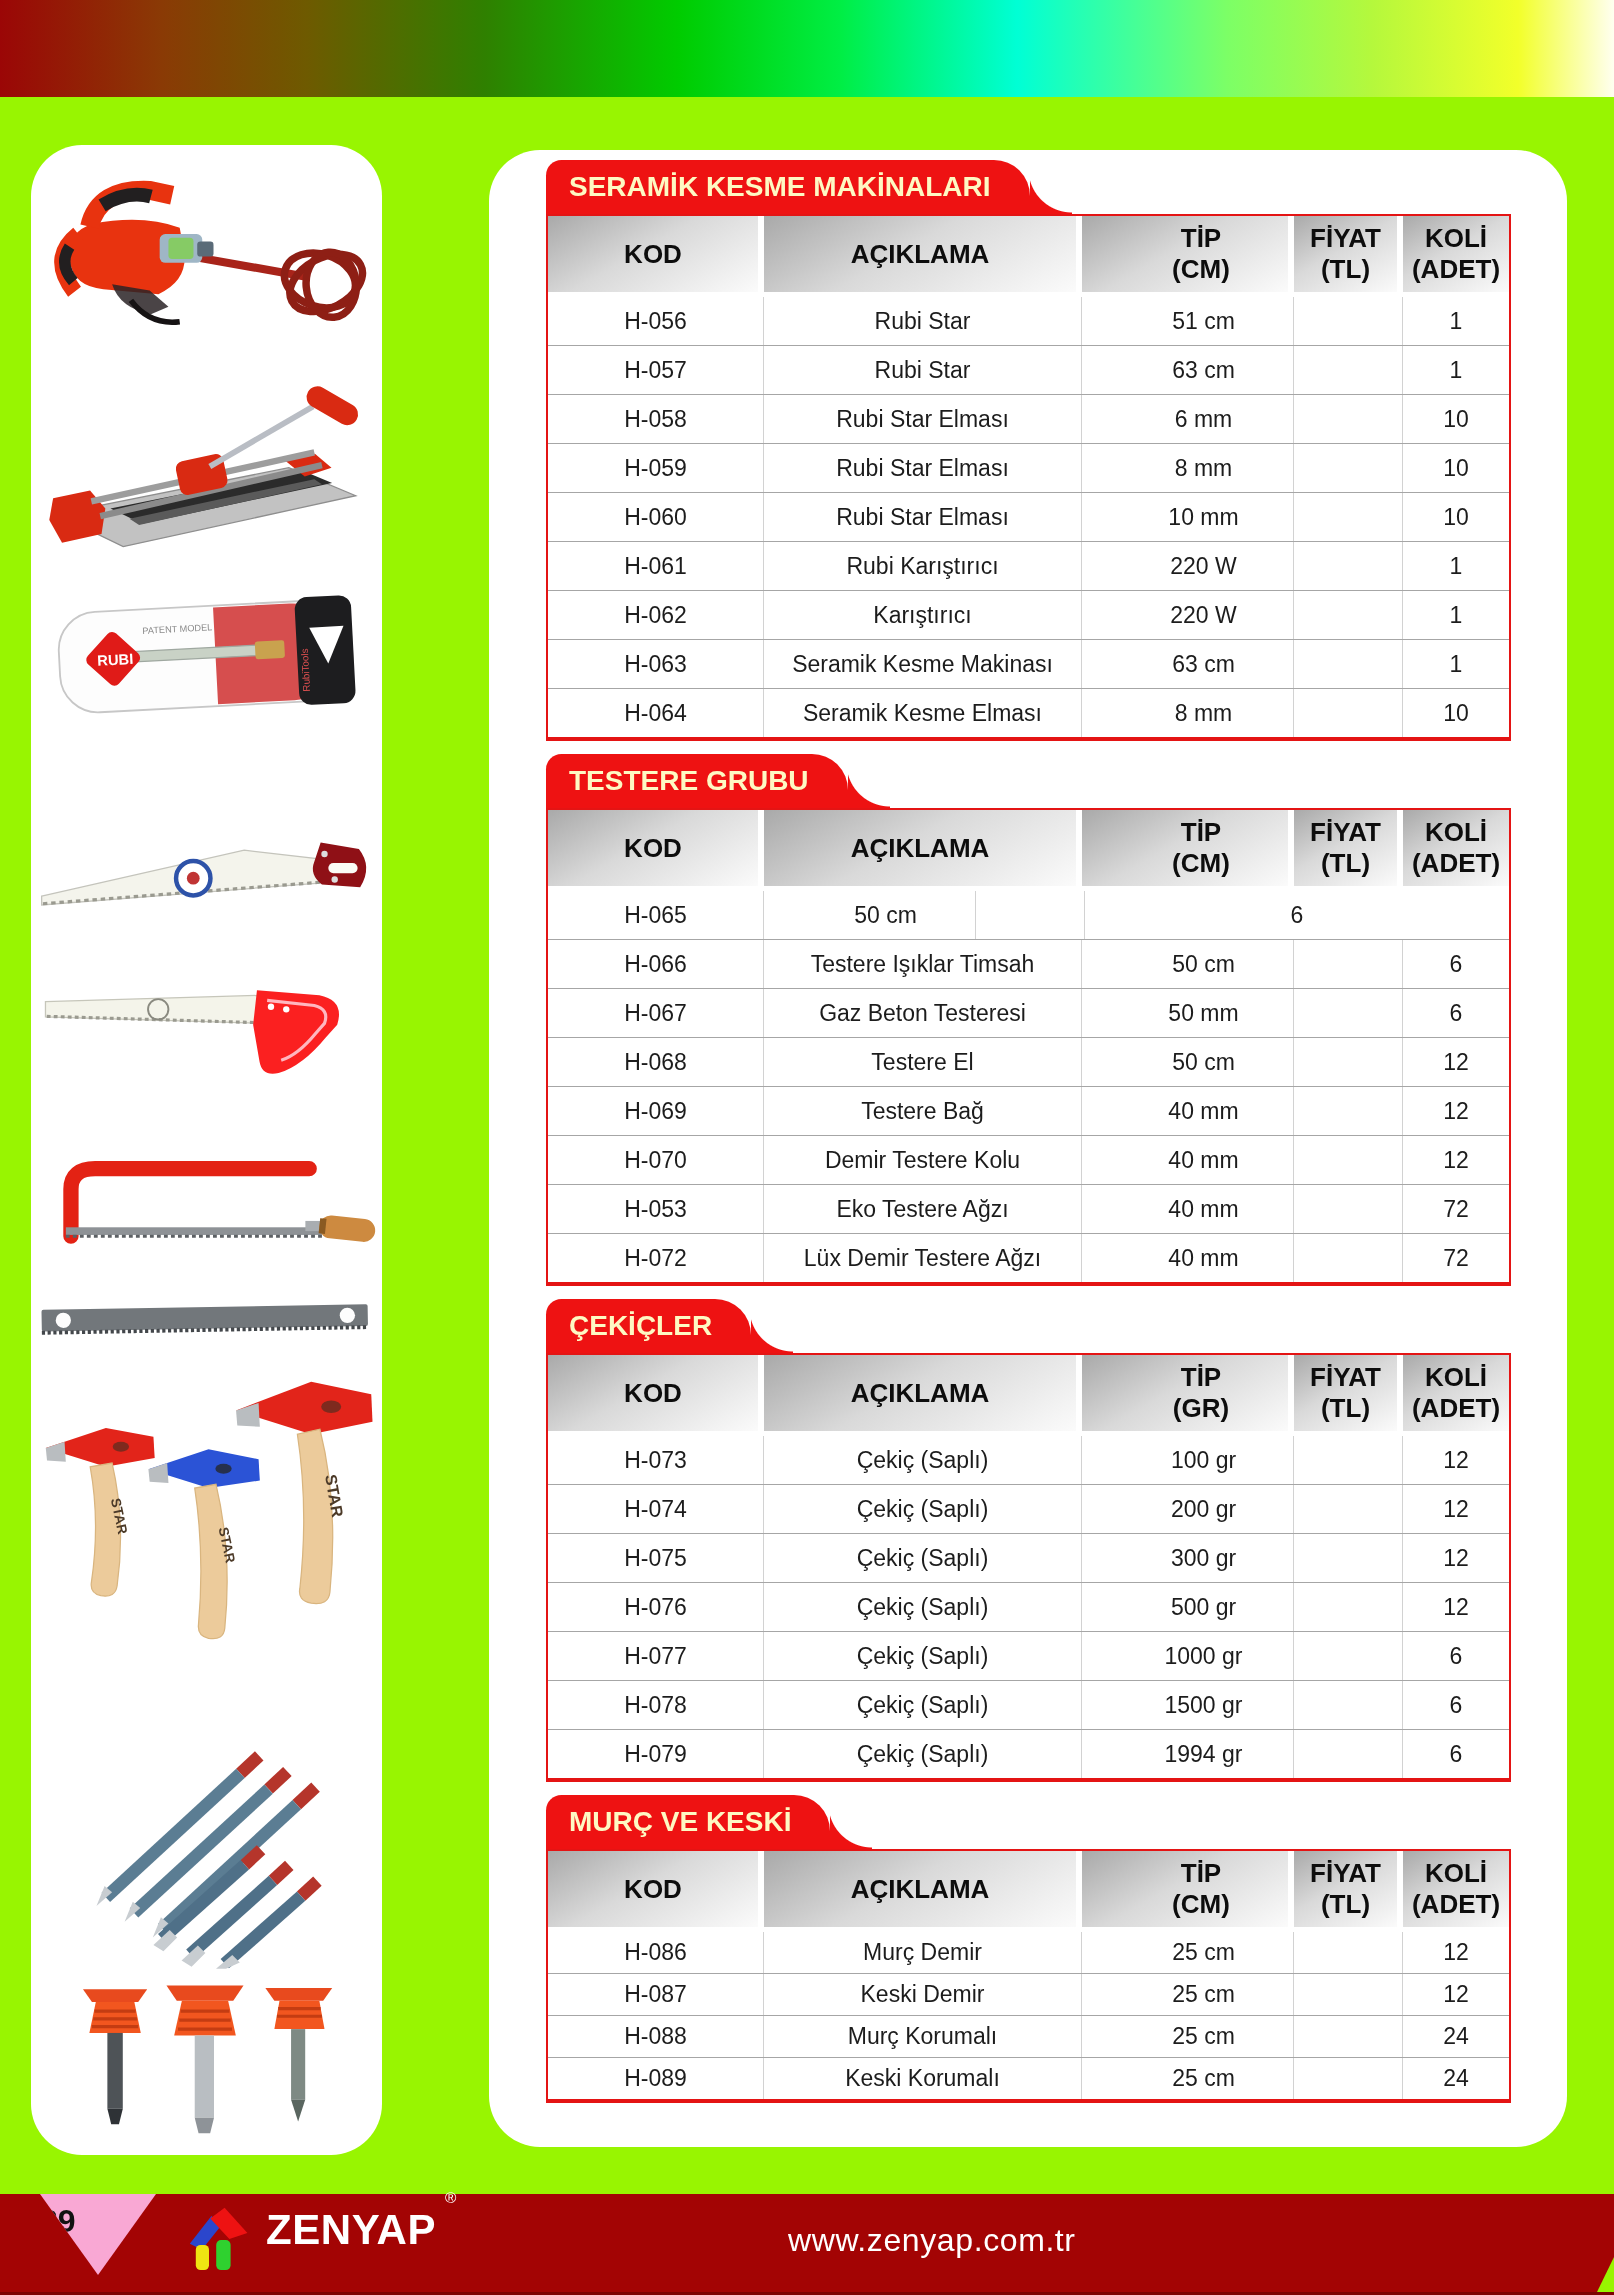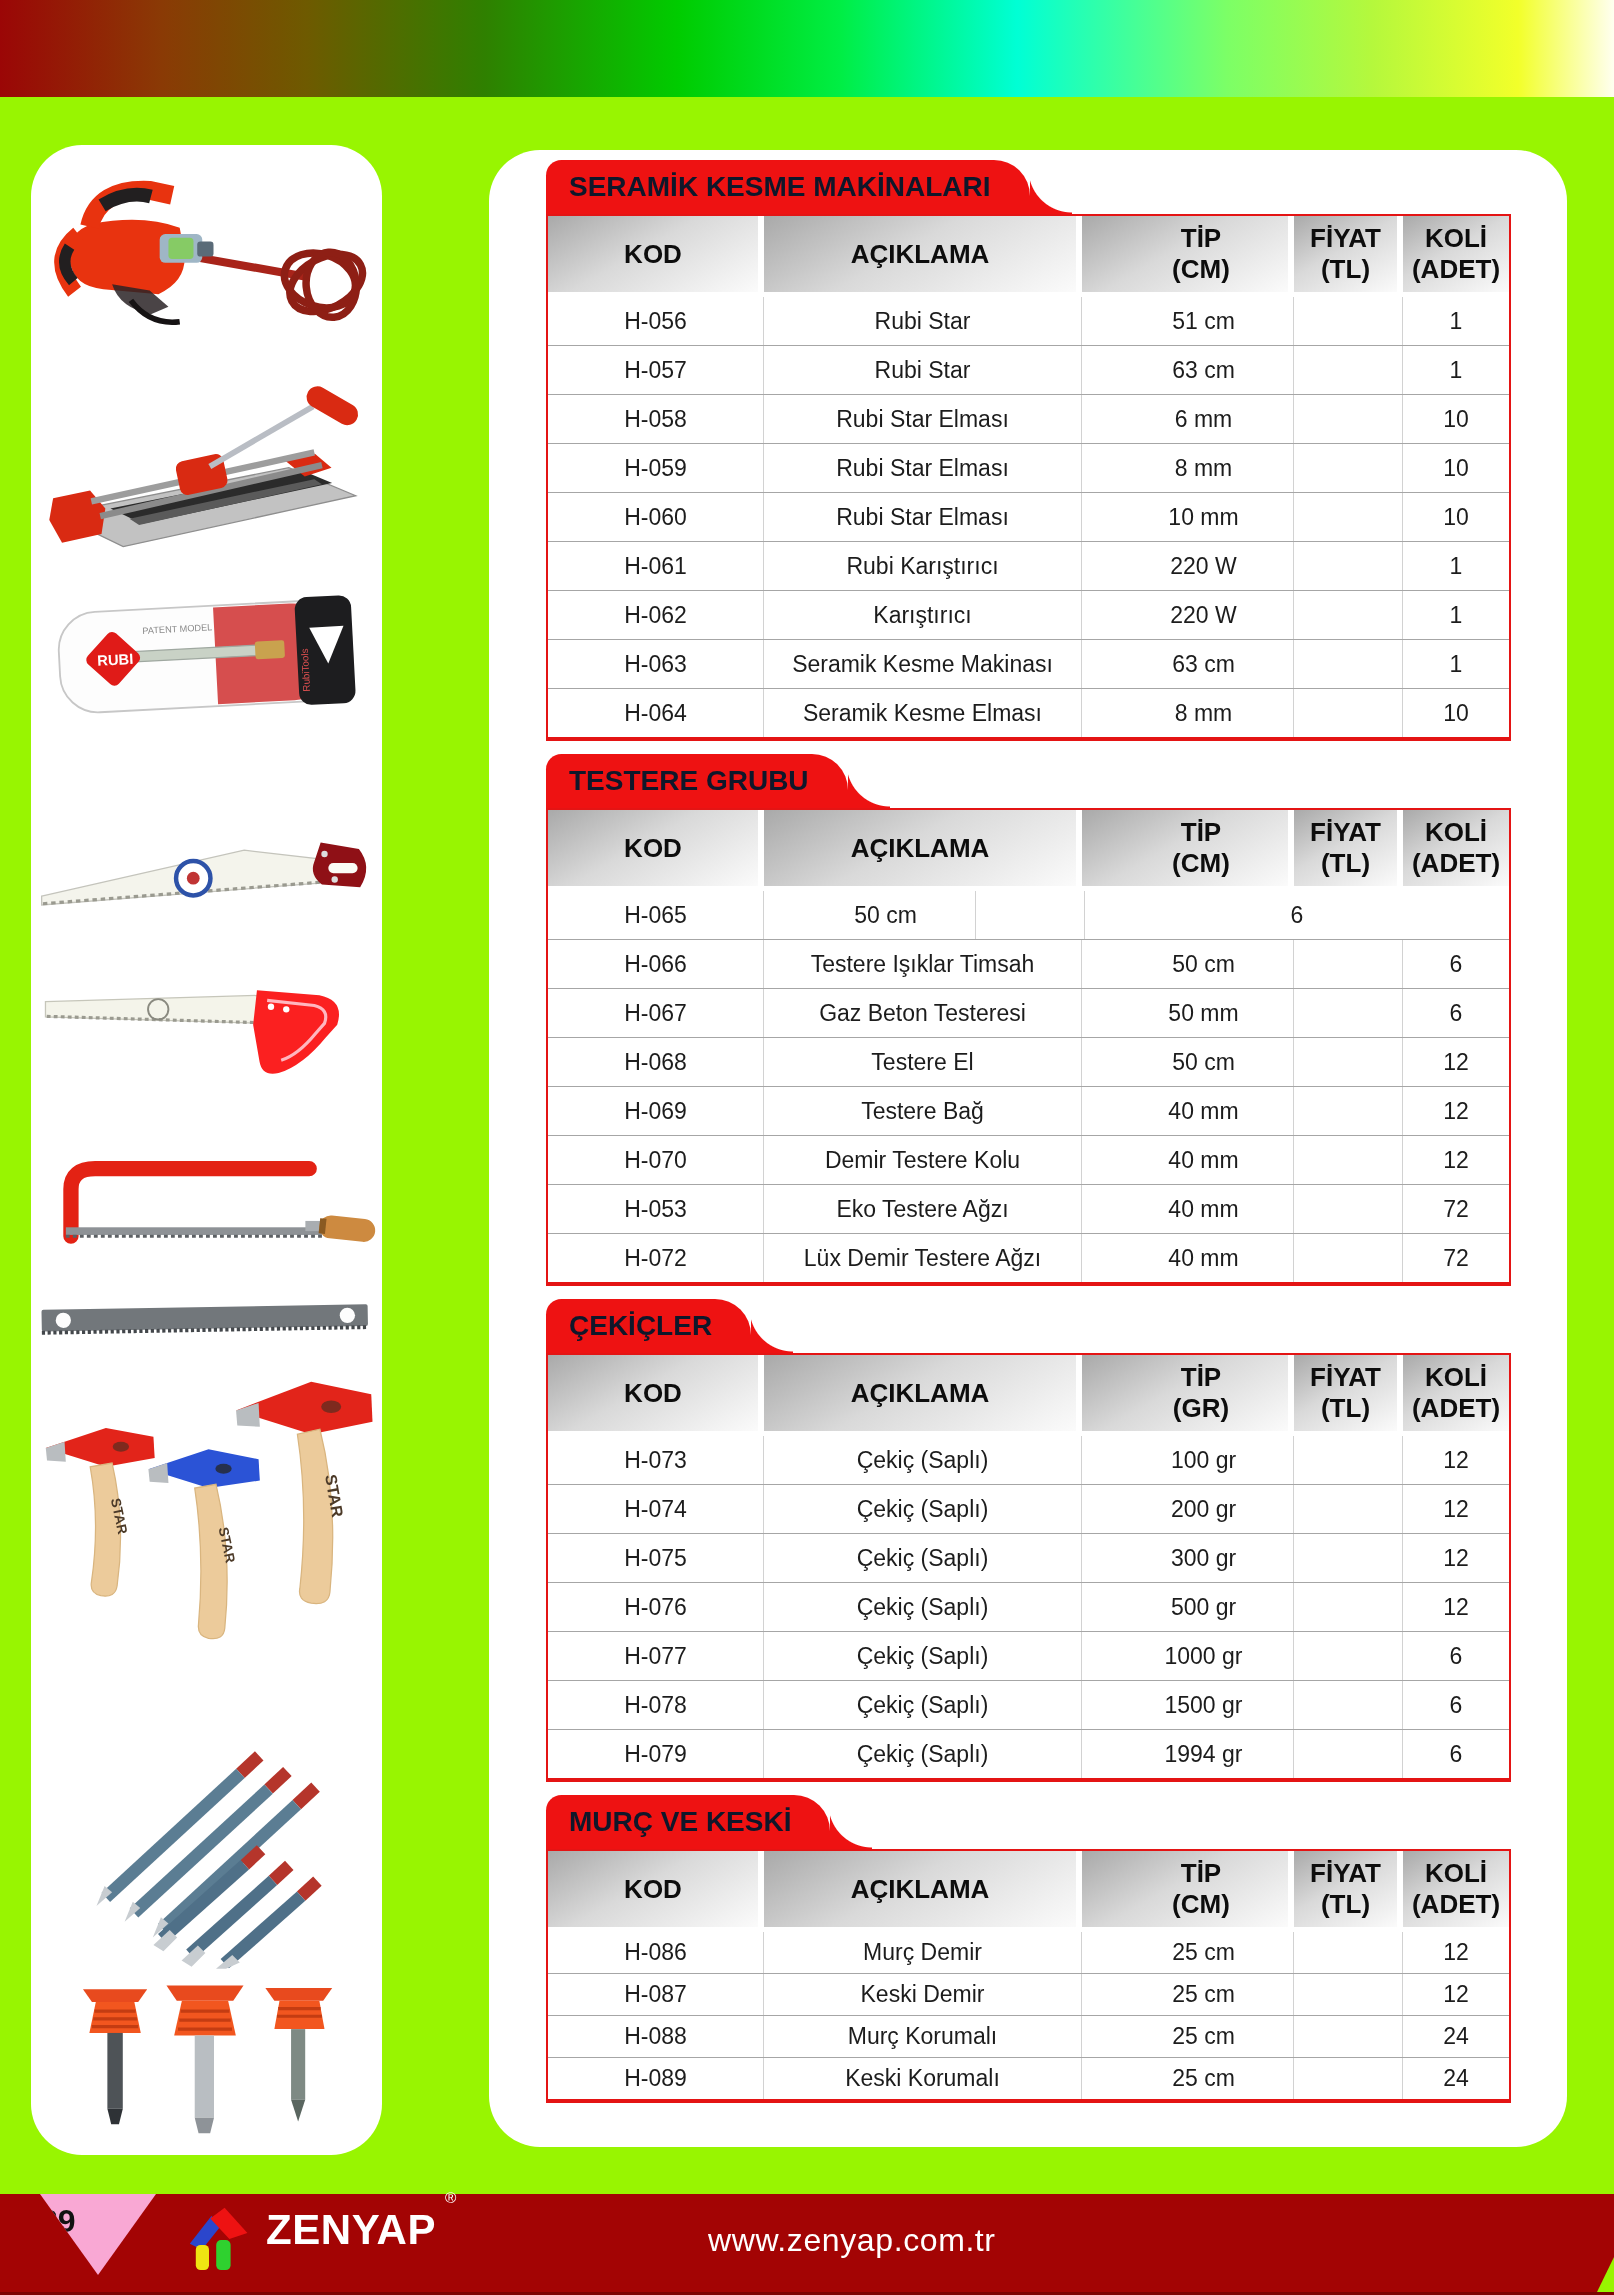--- a/index.html
+++ b/index.html
@@ -25,21 +25,21 @@
   .figure svg{display:block;width:100%;height:100%;}
   .main-panel{
     position:absolute;left:489px;top:150px;width:1078px;height:1997px;
     background:#ffffff;border-radius:51px;
     padding:10.3px 0 0 57px;box-sizing:border-box;
   }
   
   .section{margin-bottom:13px;width:965px;}
   .banner{
     position:relative;height:54px;display:inline-flex;align-items:center;
-    padding:0 39px 0 23px;background:#ee1212;color:#0f172a;
+    padding:0 39px 0 23px;background:#ee1212;color:#fef9c3;
     font-size:28px;font-weight:bold;letter-spacing:0px;
     border-radius:15.4px 36px 0 0;max-width:772px;white-space:nowrap;
   }
   .banner::after{
     content:"";position:absolute;left:100%;bottom:0;width:42px;height:45px;
     background:radial-gradient(circle 45px at 100% 0%, rgba(0,0,0,0) 0 43px, #ee1212 44px);
   }
   
   .cat-table{
     width:965px;background:#fff;box-sizing:border-box;
@@ -83,21 +83,21 @@
     margin-top:9px;font-size:32px;font-weight:bold;color:#111;
   }
   .brand{
     position:absolute;left:185px;top:11.6px;display:flex;gap:9px;
   }
   .brand-text{
     color:#ffffff;font-size:42px;font-weight:bold;letter-spacing:0.6px;
   }
   .brand-reg{color:#ffffff;font-size:15.4px;vertical-align:top;position:relative;top:-16.7px;}
   .site-url{
-    position:absolute;left:708px;top:28px;color:#ffffff;font-size:32px;letter-spacing:0.6px;
+    position:absolute;left:788px;top:28px;color:#ffffff;font-size:32px;letter-spacing:0.6px;
   }
 </style>
 </head>
 <body>
 
 <div class="topbar"></div>
 
 <aside class="left-panel">
 
   <div class="figure" style="left:6.4px;top:19.3px;width:338px;height:199px;">

